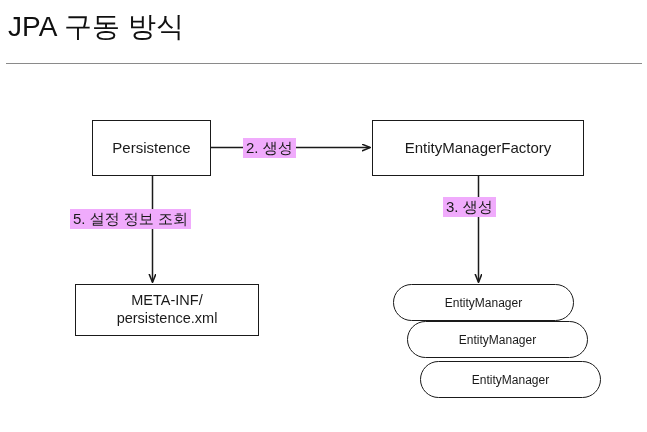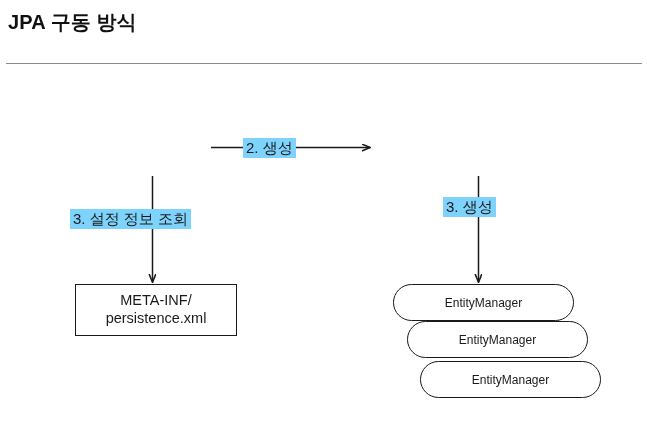--- a/index.html
+++ b/index.html
@@ -15,22 +15,22 @@
     font-family: "Liberation Sans", "DejaVu Sans", sans-serif;
     color: #1a1a1a;
     -webkit-font-smoothing: antialiased;
   }
 
   
   #slide-title {
     position: absolute;
     left: 8px;
     top: 11px;
-    font-size: 20px;
-    font-weight: 700;
+    font-size: 28px;
+    font-weight: 400;
     letter-spacing: 0.1px;
     color: #101010;
     white-space: nowrap;
     line-height: 1.15;
   }
   #title-divider {
     position: absolute;
     left: 6px;
     top: 63px;
     width: 636px;
@@ -80,21 +80,21 @@
   }
   #node-emf {
     left: 372px;
     top: 120px;
     width: 212px;
     height: 56px;
   }
   #node-metainf {
     left: 75px;
     top: 284px;
-    width: 162px;
+    width: 184px;
     height: 52px;
     font-size: 14.5px;
   }
 
   
   .em-capsule {
     position: absolute;
     box-sizing: border-box;
     background: #ffffff;
     border: 1.6px solid #1a1a1a;
@@ -108,21 +108,21 @@
     color: #1a1a1a;
     white-space: nowrap;
   }
   #em-1 { left: 393px; top: 284px; z-index: 3; }
   #em-2 { left: 407px; top: 321px; z-index: 4; }
   #em-3 { left: 420px; top: 361px; z-index: 5; }
 
   
   .edge-label {
     position: absolute;
-    background: #7dd3fc;
+    background: #f0abfc;
     font-size: 15px;
     color: #1a1a1a;
     white-space: nowrap;
     z-index: 4;
     padding: 1px 3px;
     line-height: 1.2;
   }
   #label-2 {
     left: 243px;
     top: 138px;
@@ -152,30 +152,32 @@
       </marker>
     </defs>
 
     <line x1="211" y1="147.5" x2="370" y2="147.5" stroke="#1a1a1a" stroke-width="1.5" marker-end="url(#arrow)"></line>
 
     <line x1="152.5" y1="176" x2="152.5" y2="282" stroke="#1a1a1a" stroke-width="1.5" marker-end="url(#arrow)"></line>
 
     <line x1="478.5" y1="176" x2="478.5" y2="282" stroke="#1a1a1a" stroke-width="1.5" marker-end="url(#arrow)"></line>
   </svg>
 
+  <div class="node" id="node-persistence">Persistence</div>
 
+  <div class="node" id="node-emf">EntityManagerFactory</div>
 
   <div class="node" id="node-metainf">META-INF/
 persistence.xml</div>
 
   <div class="em-capsule" id="em-1">EntityManager</div>
 
   <div class="em-capsule" id="em-2">EntityManager</div>
 
   <div class="em-capsule" id="em-3">EntityManager</div>
 
   <div class="edge-label" id="label-2">2. 생성</div>
 
-  <div class="edge-label" id="label-1">3. 설정 정보 조회</div>
+  <div class="edge-label" id="label-1">5. 설정 정보 조회</div>
 
   <div class="edge-label" id="label-3">3. 생성</div>
 
 </div>
 
 </body></html>

